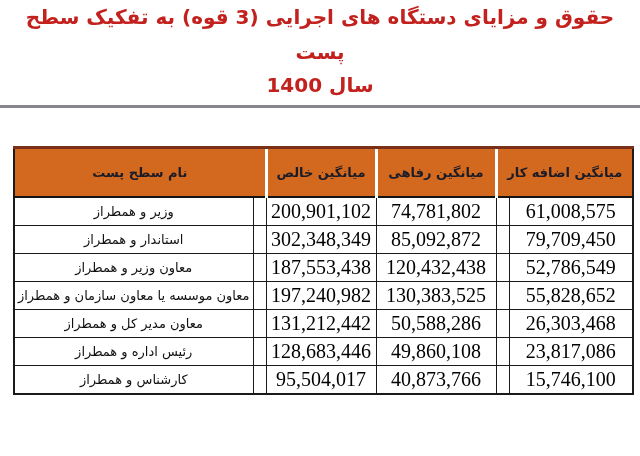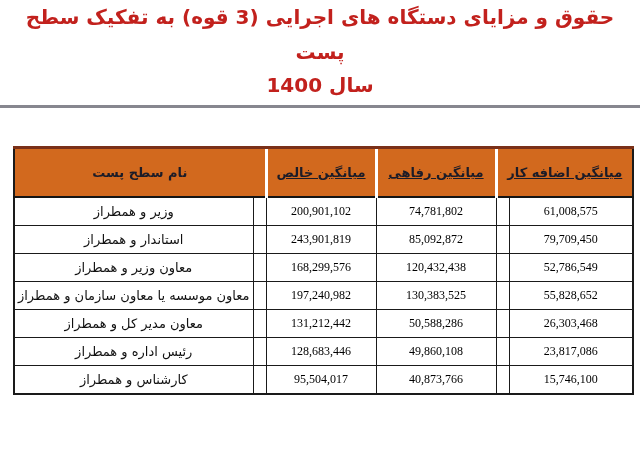--- a/index.html
+++ b/index.html
@@ -45,39 +45,38 @@
     height:23px;
     padding:12px 4px;
     border-top:3px solid #7A3018;
     border-bottom:2px solid #141414;
     text-align:center;
     white-space:nowrap;
     overflow:hidden;
   }
   .salary-table th + th{
     border-left:3px solid #ffffff;
-    text-decoration:underline;
   }
   .salary-table td{
     border:1px solid #1a1a1a;
     height:27px;
     text-align:center;
     vertical-align:middle;
     padding:0 3px;
     white-space:nowrap;
     overflow:hidden;
   }
   td.td-name{
     font-size:13px;
     color:#111111;
     margin-top:18px;
   }
   td.td-num{
     font-family:"Liberation Serif","DejaVu Serif",serif;
-    font-size:12px;
+    font-size:20px;
     color:#000000;
   }
   td.td-spacer{padding:0;}
 </style>
 </head>
 <body>
 
 <div class="page">
 
   <div class="title-block" dir="rtl">
@@ -109,29 +108,29 @@
         <td class="td-name" dir="rtl">وزیر و همطراز</td>
         <td class="td-spacer"></td>
         <td class="td-num">200,901,102</td>
         <td class="td-num">74,781,802</td>
         <td class="td-spacer"></td>
         <td class="td-num">61,008,575</td>
       </tr>
       <tr>
         <td class="td-name" dir="rtl">استاندار و همطراز</td>
         <td class="td-spacer"></td>
-        <td class="td-num">243,901,819</td>
+        <td class="td-num">302,348,349</td>
         <td class="td-num">85,092,872</td>
         <td class="td-spacer"></td>
         <td class="td-num">79,709,450</td>
       </tr>
       <tr>
         <td class="td-name" dir="rtl">معاون وزیر و همطراز</td>
         <td class="td-spacer"></td>
-        <td class="td-num">168,299,576</td>
+        <td class="td-num">187,553,438</td>
         <td class="td-num">120,432,438</td>
         <td class="td-spacer"></td>
         <td class="td-num">52,786,549</td>
       </tr>
       <tr>
         <td class="td-name" dir="rtl">معاون موسسه یا معاون سازمان و همطراز</td>
         <td class="td-spacer"></td>
         <td class="td-num">197,240,982</td>
         <td class="td-num">130,383,525</td>
         <td class="td-spacer"></td>

